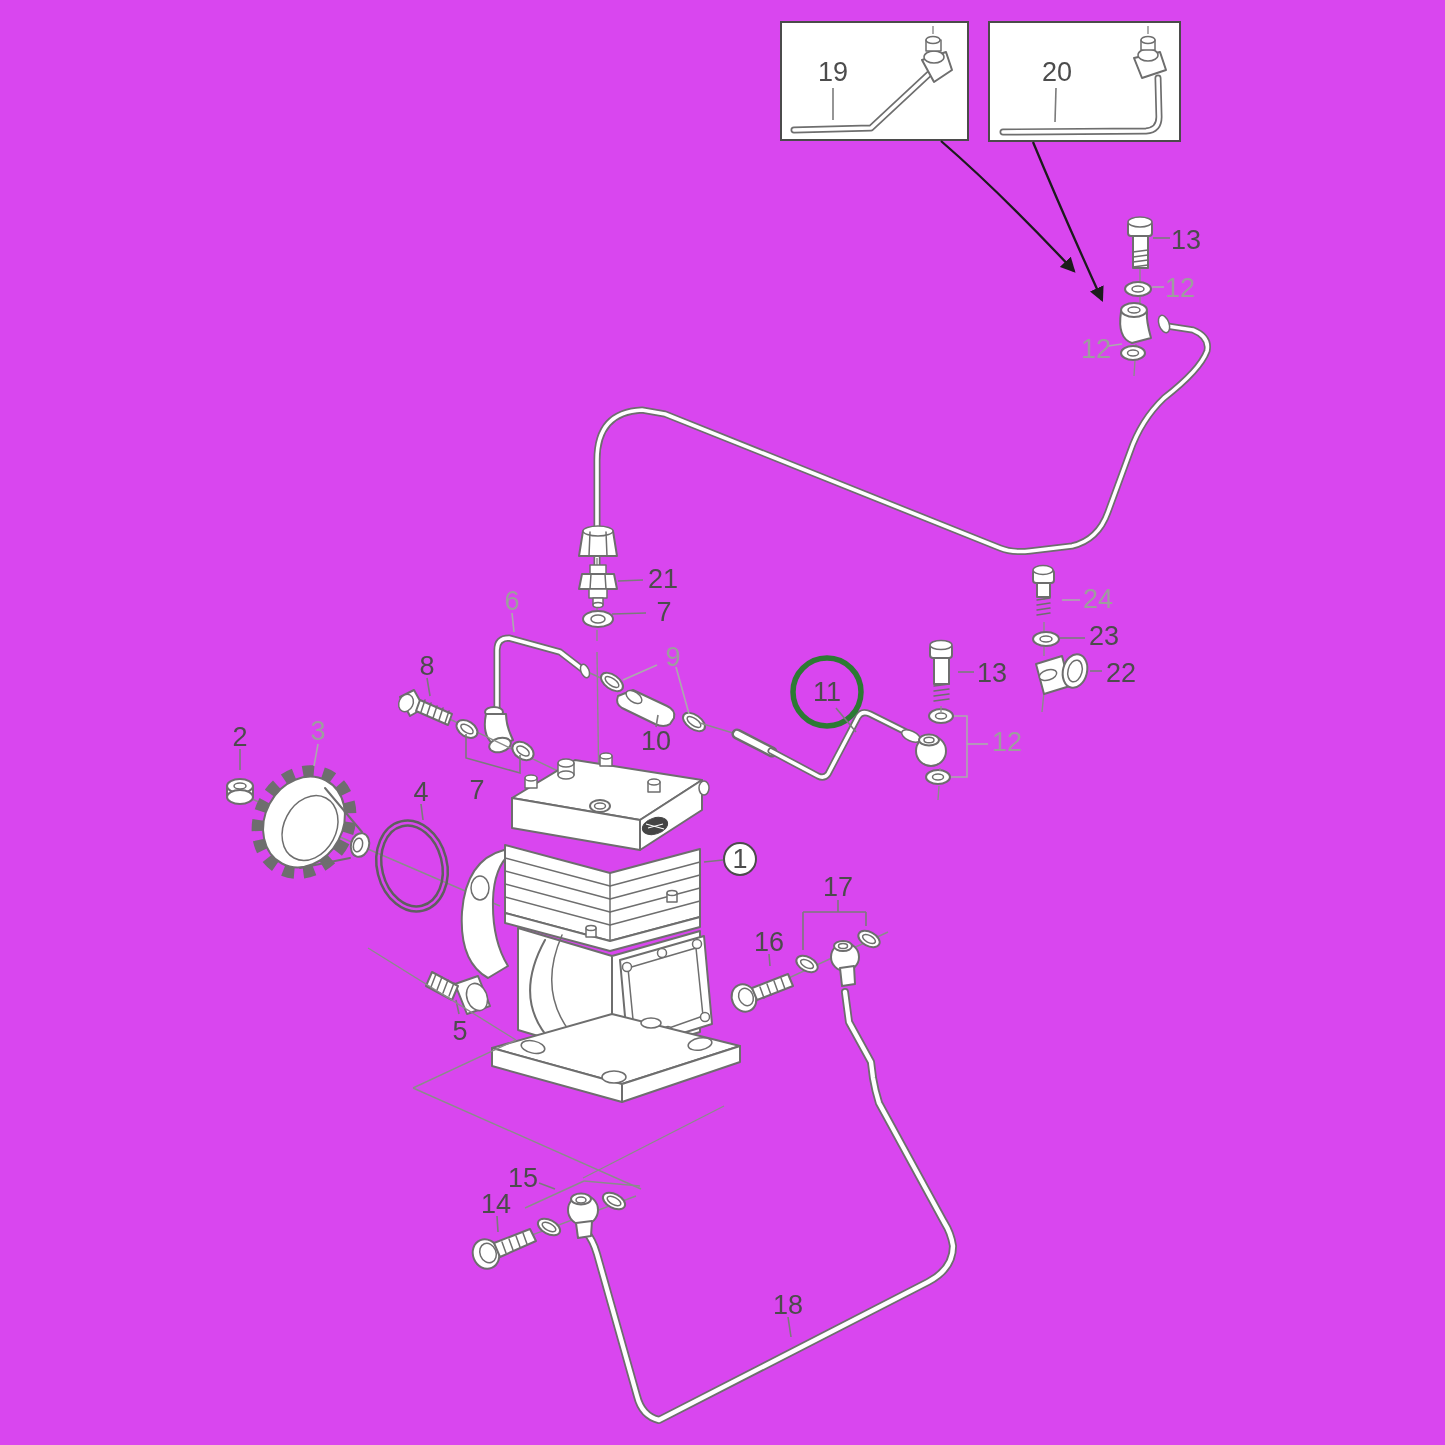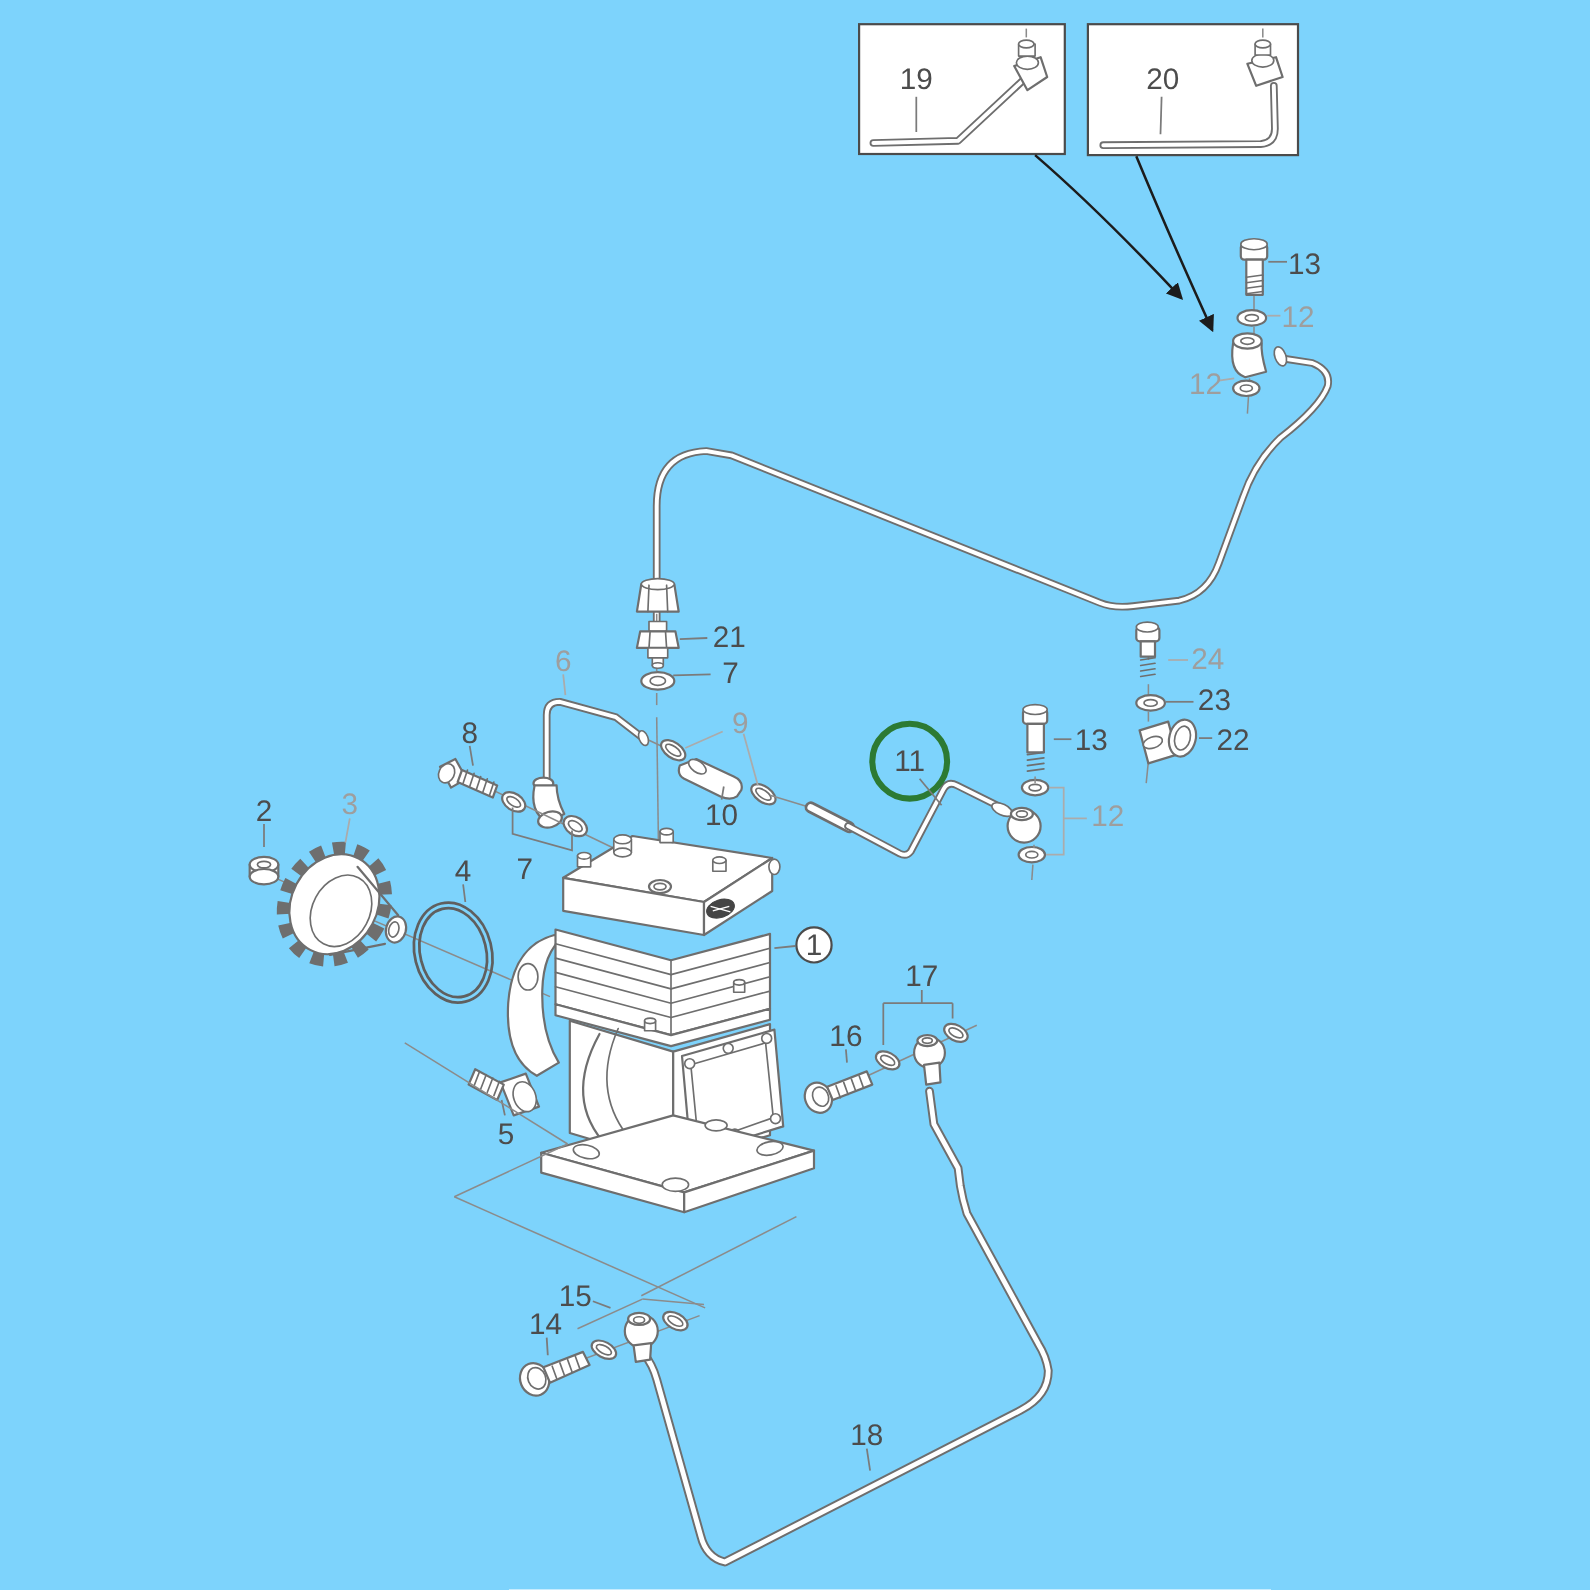--- a/index.html
+++ b/index.html
@@ -1,16 +1,16 @@
 <!DOCTYPE html>
 <html><head>
 <meta charset="utf-8">
 <style>
   html,body{margin:0;padding:0;background:#ffffff;}
-  .stage{position:relative;width:1445px;height:1445px;background:#7dd3fc;overflow:hidden;
+  .stage{position:relative;width:1445px;height:1445px;background:#d946ef;overflow:hidden;
          font-family:"Liberation Sans", sans-serif;}
   svg{position:absolute;left:0;top:0;}
   
   .pt  {fill:#ffffff;stroke:#6e6e6e;stroke-width:2;stroke-linejoin:round;}
   .pt15{fill:#ffffff;stroke:#6e6e6e;stroke-width:1.5;stroke-linejoin:round;}
   .ln  {fill:none;stroke:#6e6e6e;stroke-width:2;stroke-linecap:round;stroke-linejoin:round;}
   .ln15{fill:none;stroke:#6e6e6e;stroke-width:1.5;stroke-linecap:round;}
   .po  {fill:none;stroke:#6e6e6e;stroke-width:7;stroke-linecap:round;stroke-linejoin:round;}
   .pi  {fill:none;stroke:#ffffff;stroke-width:3.6;stroke-linecap:round;stroke-linejoin:round;}
   .po8 {fill:none;stroke:#6e6e6e;stroke-width:8;stroke-linecap:round;stroke-linejoin:round;}

